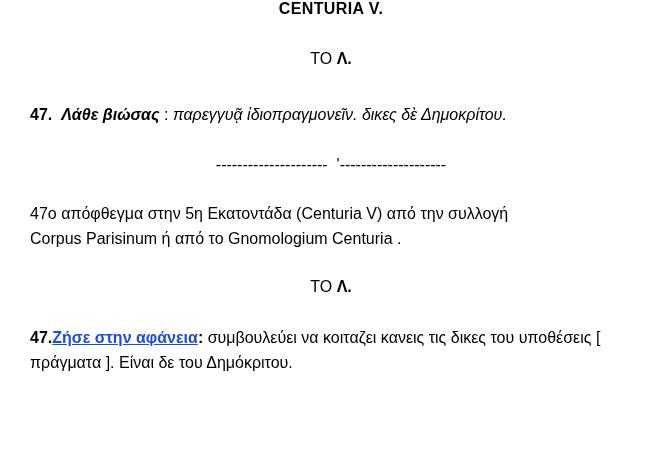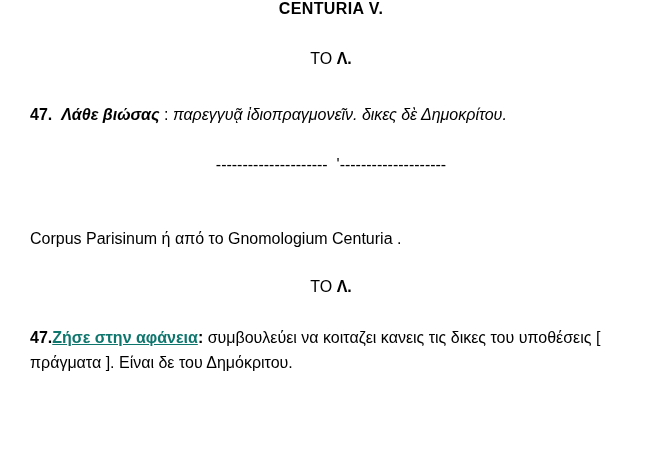--- a/index.html
+++ b/index.html
@@ -80,21 +80,21 @@
   .entry-modern {
     font-size: 16px;
     margin-top: 30px;
     margin-left: 8px;
     line-height: 1.55;
   }
   .entry-modern .num {
     font-weight: bold;
   }
   .entry-modern .link {
-    color: #0f766e;
+    color: #1d4ed8;
     font-weight: bold;
     text-decoration: underline;
   }
 </style>
 </head>
 <body>
 
 <div class="page">
 
   <div class="title">CENTURIA V.</div>
@@ -104,21 +104,21 @@
   </div>
 
   <div class="entry-greek">
     <span class="num">47.</span>&nbsp;
     <span class="lemma">Λάθε βιώσας</span><span> : </span><span class="gloss">παρεγγυᾷ ἰδιοπραγμονεῖν. δικες δὲ  Δημοκρίτου.</span>
   </div>
 
   <div class="divider">---------------------  '--------------------</div>
 
   <div class="note">
-    <br>
+    <span>47ο απόφθεγμα στην 5η Εκατοντάδα (Centuria V) από  την συλλογή</span><br>
     <span class="ital">Corpus Parisinum</span><span>  ή από το </span><span class="ital">Gnomologium Centuria</span><span> .</span>
   </div>
 
   <div class="subtitle2">
     <span>ΤΟ  </span><span class="bold">Λ.</span>
   </div>
 
   <div class="entry-modern">
     <span class="num">47.</span><span class="link">Ζήσε στην αφάνεια</span><span class="num">:</span><span>  συμβουλεύει να κοιταζει κανεις τις δικες του υποθέσεις [ πράγματα ]. Είναι δε του Δημόκριτου.</span>
   </div>

